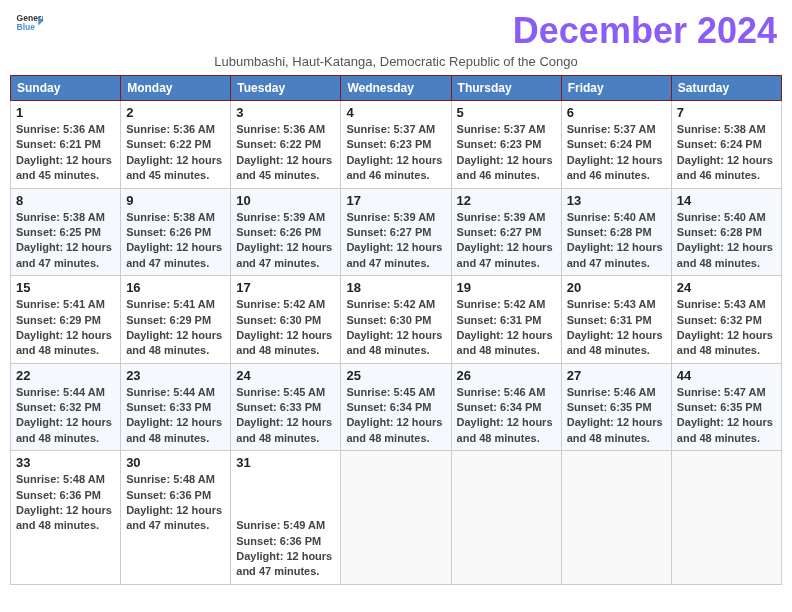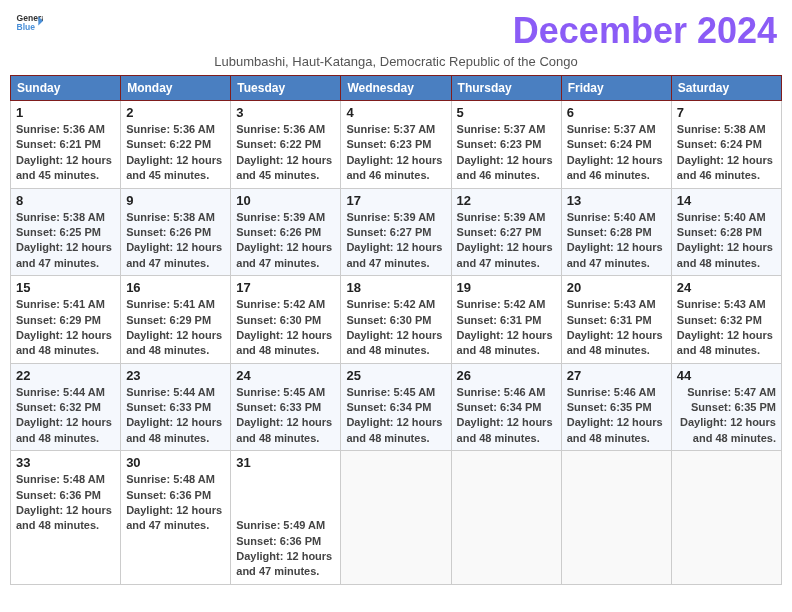--- a/index.html
+++ b/index.html
@@ -299,21 +299,21 @@
         </td>
         <td>
           <span class="day-num">27</span>
           <div class="day-info" style="white-space: pre-line;">Sunrise: 5:46 AM
 Sunset: 6:35 PM
 Daylight: 12 hours
 and 48 minutes.</div>
         </td>
         <td>
           <span class="day-num">44</span>
-          <div class="day-info" style="white-space: pre-line; text-align: right;">Sunrise: 5:47 AM
+          <div class="day-info" style="white-space: pre-line;">Sunrise: 5:47 AM
 Sunset: 6:35 PM
 Daylight: 12 hours
 and 48 minutes.</div>
         </td>
       </tr>
       <tr>
         <td>
           <span class="day-num">33</span>
           <div class="day-info" style="white-space: pre-line;">Sunrise: 5:48 AM
 Sunset: 6:36 PM

